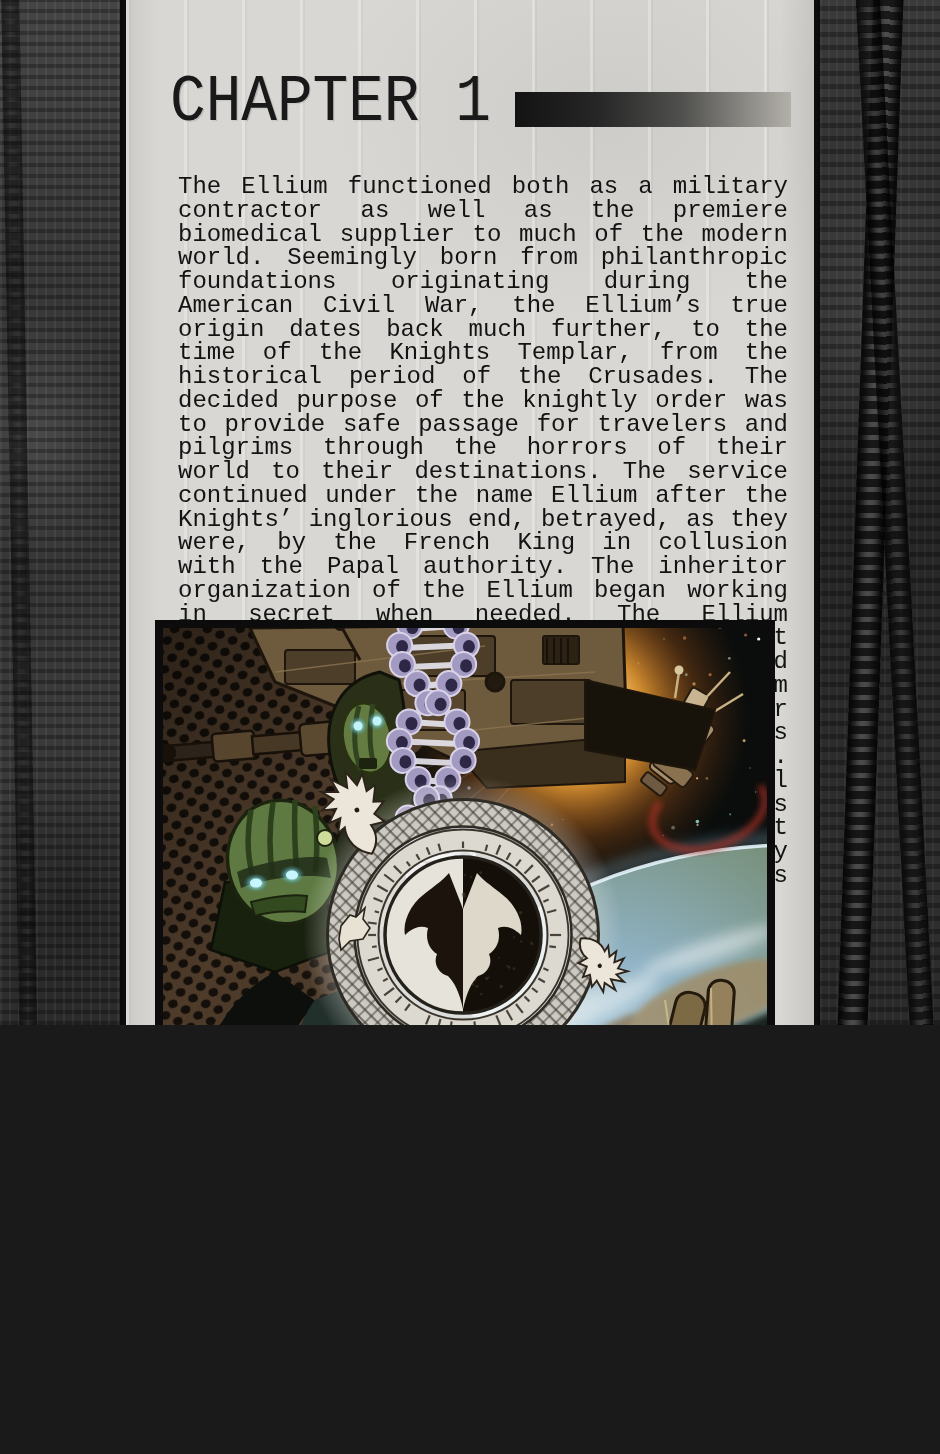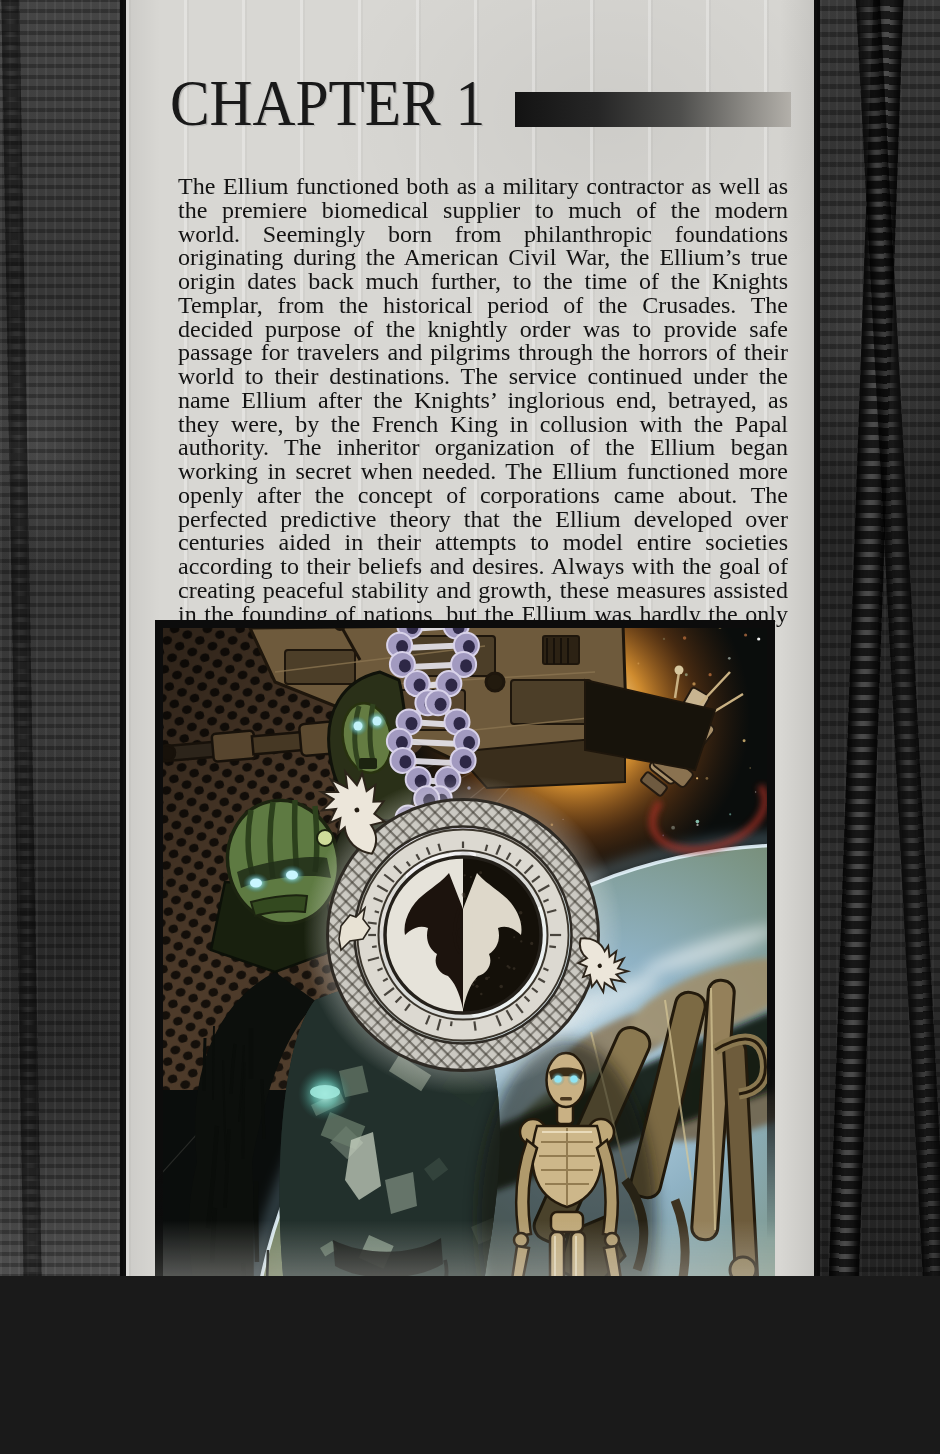--- a/index.html
+++ b/index.html
@@ -1,17 +1,17 @@
 <!DOCTYPE html>
 <html><head>
 <meta charset="utf-8">
 <style>
   html,body{margin:0;padding:0;background:#1a1a1a;}
-  .stage{position:relative;width:940px;height:1276px;overflow:hidden;
-         font-family:Liberation Serif, serif;background:#bef264;}
+  .stage{position:relative;width:940px;height:1025px;overflow:hidden;
+         font-family:Liberation Mono, monospace;background:#bef264;}
 
   
   .side-border{position:absolute;top:0;height:1454px;}
   .side-border.left{left:0;width:123px;
     background:
       repeating-linear-gradient(90deg, rgba(255,255,255,.05) 0 2px, rgba(0,0,0,0) 2px 9px),
       repeating-linear-gradient(0deg, rgba(0,0,0,.28) 0 4px, rgba(0,0,0,0) 4px 11px),
       radial-gradient(140px 200px at 30% 30%, rgba(120,120,120,.35), rgba(0,0,0,0) 70%),
       radial-gradient(160px 240px at 60% 62%, rgba(20,20,20,.5), rgba(0,0,0,0) 75%),
       linear-gradient(180deg,#454545 0%,#303030 30%,#3d3d3d 55%,#2c2c2c 74%,#555 90%,#6b6b6b 100%);

